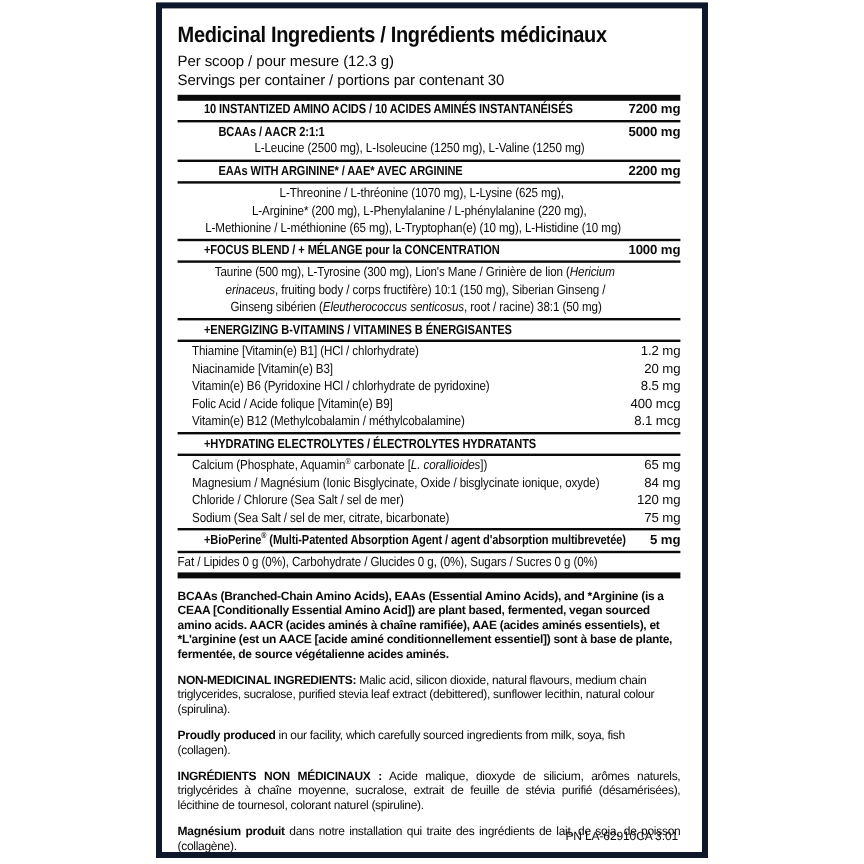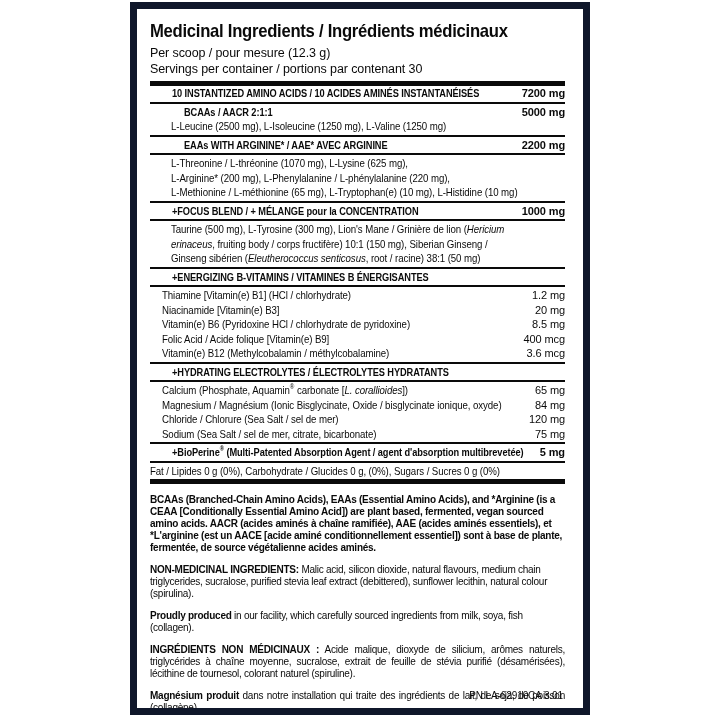--- a/index.html
+++ b/index.html
@@ -1,34 +1,34 @@
 <!DOCTYPE html>
 <html><head>
 <meta charset="utf-8">
 <style>
   html,body{margin:0;padding:0;background:#ffffff;}
   body{width:720px;height:720px;font-family:"Liberation Sans",sans-serif;color:#0a0a0a;
        -webkit-font-smoothing:antialiased;}
   .panel{position:relative;width:460px;height:713px;margin:2px auto 0;background:#fff;
-         border:7px solid #0f172a;box-sizing:border-box;padding:9px 18px 8px 13px;overflow:hidden;}
+         border:5px solid #0f172a;box-sizing:border-box;padding:9px 18px 8px 13px;overflow:hidden;}
   .title{margin:2px 0 3px;}
   .cT{display:inline-block;white-space:nowrap;transform:scaleX(0.90);transform-origin:0 50%;
       font-size:18.5px;font-weight:700;letter-spacing:-0.3px;}
   .hline{font-size:12.5px;line-height:16px;letter-spacing:-0.1px;}
   .bar{height:5px;background:#0a0a0a;}
   .bar-top{margin:4px 0 0;}
   .bar-bottom{margin:1px 0 3px;}
   .sep{height:0;border-top:2px solid #0a0a0a;margin:1px 0;}
   .row{position:relative;font-size:11px;line-height:12.5px;padding:1px 0;letter-spacing:-0.1px;}
   .hrow{font-weight:700;margin-left:22px;}
   .nm{display:inline-block;white-space:nowrap;transform-origin:0 50%;transform:scaleX(0.88);}
   .hrow .nm{transform:scaleX(0.84);}
   .amt{position:absolute;right:0;top:1px;white-space:nowrap;}
   .ind1{padding-left:12px;}
-  .ind2{padding-left:21px;}
+  .ind2{padding-left:21px;text-align:center;}
   .it{font-style:italic;}
   .sup{font-size:7px;vertical-align:super;line-height:0;}
   .fn{margin:10px 0 0;font-size:10px;line-height:12px;letter-spacing:-0.25px;}
   .fn-bold{font-weight:700;}
   .fn .lead{font-weight:700;}
   .just{text-align:justify;}
   .pn{position:absolute;right:20px;bottom:7px;font-size:10px;letter-spacing:-0.1px;}
 </style>
 </head>
 <body>
@@ -108,21 +108,21 @@
   <div class="row ind1">
     <span class="nm">Vitamin(e) B6 (Pyridoxine HCl / chlorhydrate de pyridoxine)</span>
     <span class="amt">8.5 mg</span>
   </div>
   <div class="row ind1">
     <span class="nm">Folic Acid / Acide folique [Vitamin(e) B9]</span>
     <span class="amt">400 mcg</span>
   </div>
   <div class="row ind1">
     <span class="nm">Vitamin(e) B12 (Methylcobalamin / méthylcobalamine)</span>
-    <span class="amt">3.6 mcg</span>
+    <span class="amt">8.1 mcg</span>
   </div>
   <div class="sep"></div>
 
   <div class="row hrow">
     <span class="nm">+HYDRATING ELECTROLYTES / ÉLECTROLYTES HYDRATANTS</span>
   </div>
   <div class="sep"></div>
 
   <div class="row ind1">
     <span class="nm"><span>Calcium (Phosphate, Aquamin</span><span class="sup">®</span><span> carbonate [</span><span class="it">L. corallioides</span><span>])</span></span>

